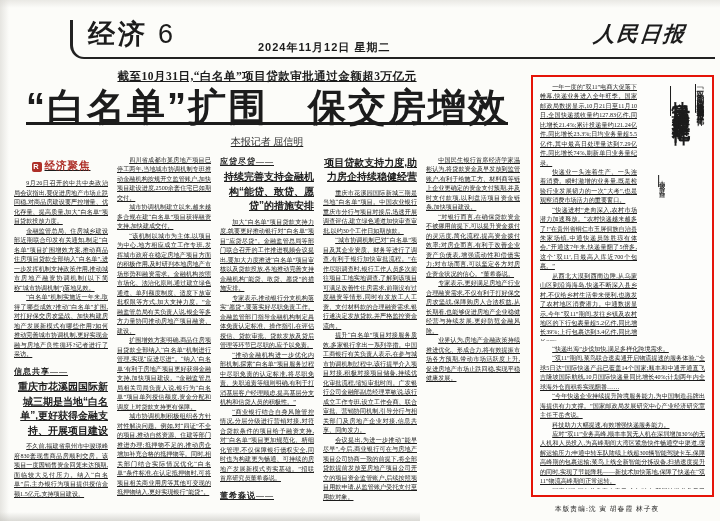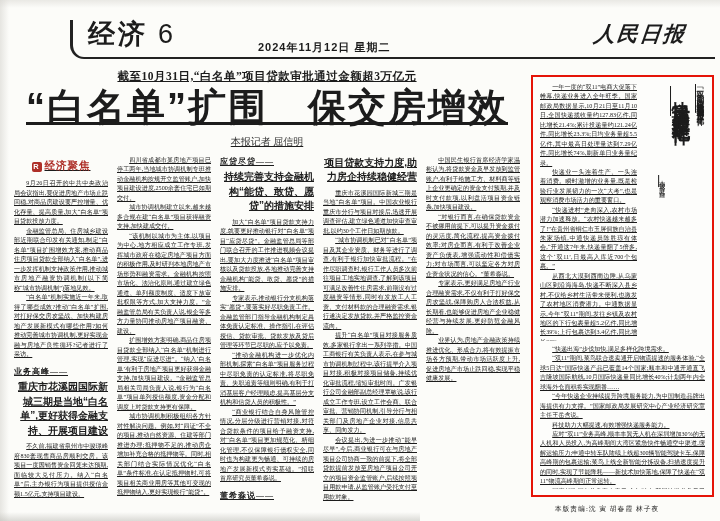--- a/index.html
+++ b/index.html
@@ -94,21 +94,21 @@
 
       <div class="article-body">
         <div class="focus-badge">
           <span class="badge-icon">R</span><span>经济聚焦</span>
         </div>
 
         <p>9月26日召开的中共中央政治局会议指出,要促进房地产市场止跌回稳,对商品房建设要严控增量、优化存量、提高质量,加大“白名单”项目贷款投放力度。</p>
         <p>金融监管总局、住房城乡建设部近期联合印发有关通知,制定“白名单”项目扩围增效方案,推动商品住房项目贷款全部纳入“白名单”,进一步发挥机制支持政策作用,推动城市房地产融资协调机制(以下简称“城市协调机制”)落地见效。</p>
         <p>“白名单”机制实施近一年来,取得了哪些成效?推动“白名单”扩围,对打好保交房攻坚战、加快构建房地产发展新模式有哪些作用?如何推动完善城市协调机制,更好实现金融与房地产良性循环?记者进行了采访。</p>
 
-        <div class="sec-tag">业务高峰——</div>
+        <div class="sec-tag">信息共享——</div>
         <div class="sec-subhead">重庆市花溪园国际新城三期是当地“白名单”,更好获得金融支持、开展项目建设</div>
         <p>不久前,福建省泉州市中骏璟峰府830套现售商品房顺利交房。该项目一度因销售资金回笼未达预期,面临较大兑付压力。纳入“白名单”后,主办银行为项目提供授信金额1.5亿元,支持项目建设。</p>
         <p>四川省成都市某房地产项目已停工两年,当地城市协调机制专班推动金融机构按规开立监管账户,加快项目建设进度,2500余套住宅已如期交付。</p>
         <p>城市协调机制建立以来,越来越多合规在建“白名单”项目获得融资支持,加快建成交付。</p>
         <p>“该机制以城市为主体,以项目为中心,地方相应成立工作专班,发挥城市政府在稳定房地产项目方面的积极作用,及时研判本地房地产市场形势和融资需求。金融机构按照市场化、法治化原则,通过建立绿色通道、单列额度制度、适度下放审批权限等方式,加大支持力度。”金融监管总局有关负责人说,银企等多方力量协同推动房地产项目融资、建设。</p>
         <p>扩围增效方案明确,商品住房项目贷款全部纳入“白名单”机制进行管理,实现“应进尽进”。“纳入‘白名单’有利于房地产项目更好获得金融支持,加快项目建设。”金融监管总局相关司局负责人说,银行为“白名单”项目单列授信额度,资金分配和调度上对贷款支持更有保障。</p>
         <p>城市协调机制积极组织各方针对性解决问题。例如,对“四证”不全的项目,推动自然资源、住建等部门推进办理;抵押物不足的,推动房企增加补充合格的抵押物等。同时,相关部门结合实际情况优化“白名单”条件标准,在认定抵押物时,可将项目相关商业用房等其他可变现的抵押物纳入,更好实现银行“能贷”。</p>
 
         <div class="sec-tag">应贷尽贷——</div>
         <div class="sec-subhead">持续完善支持金融机构“能贷、敢贷、愿贷”的措施安排</div>

